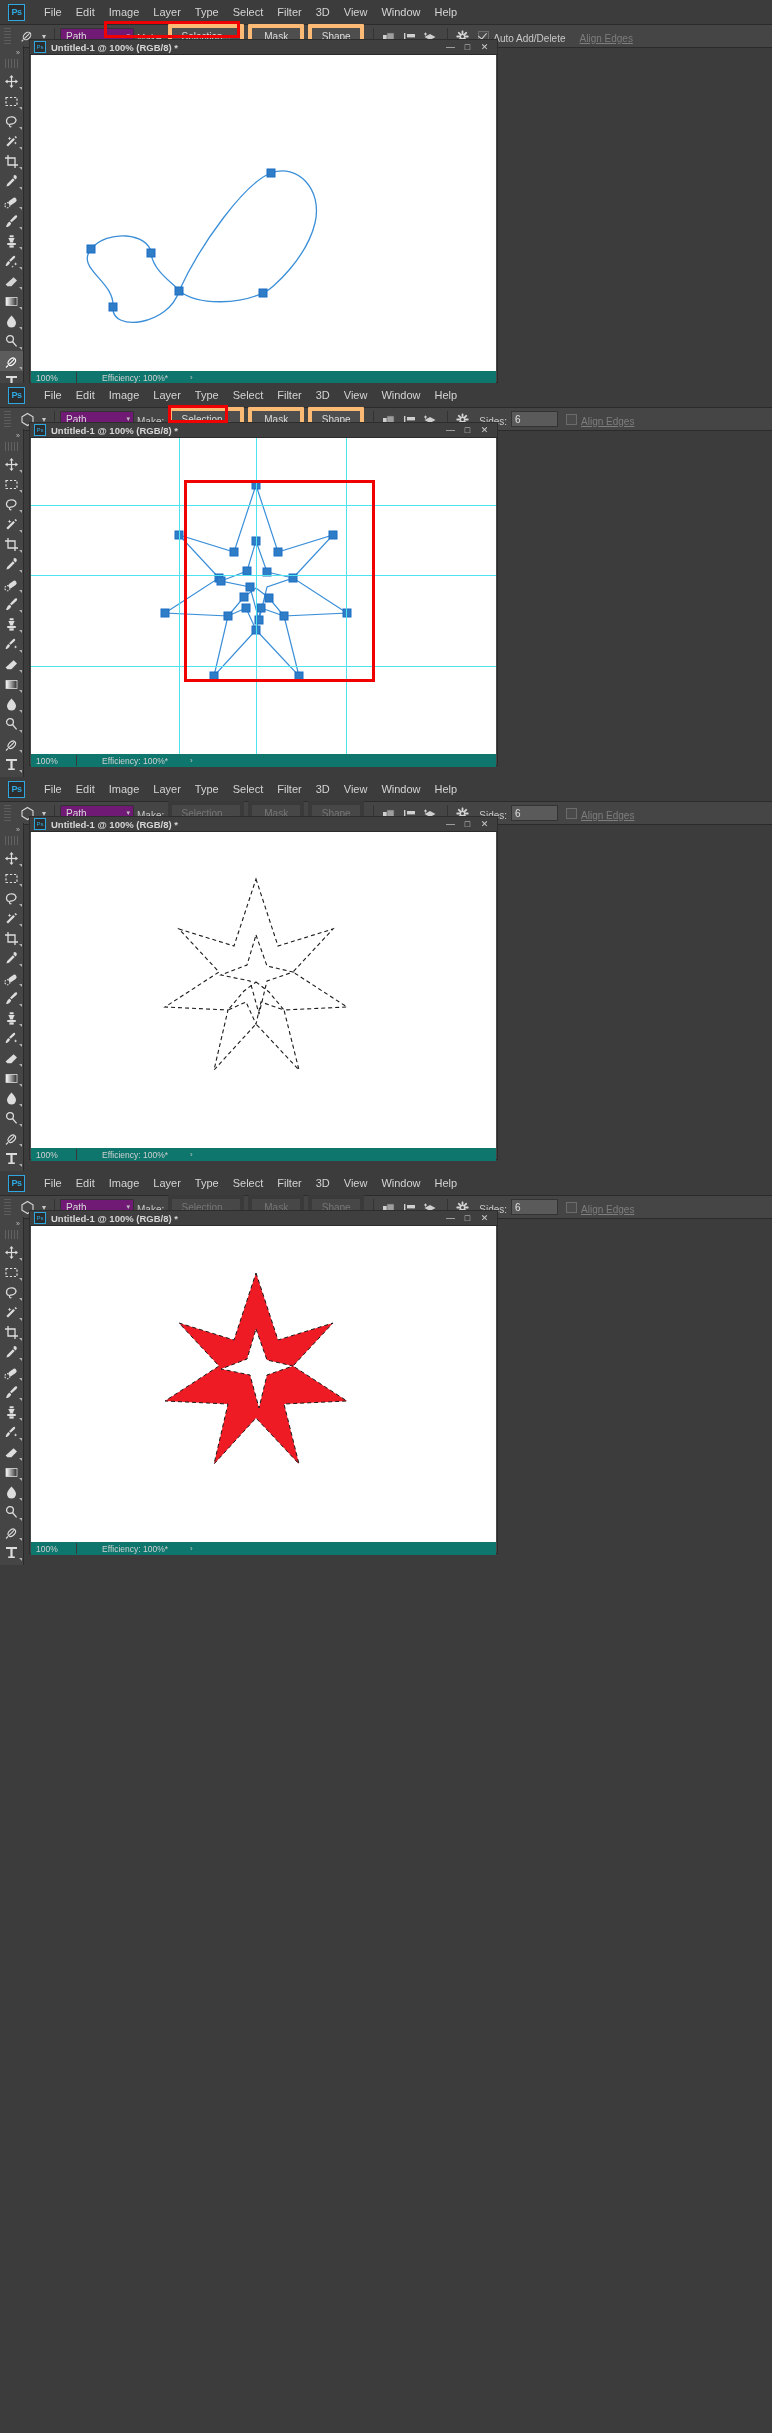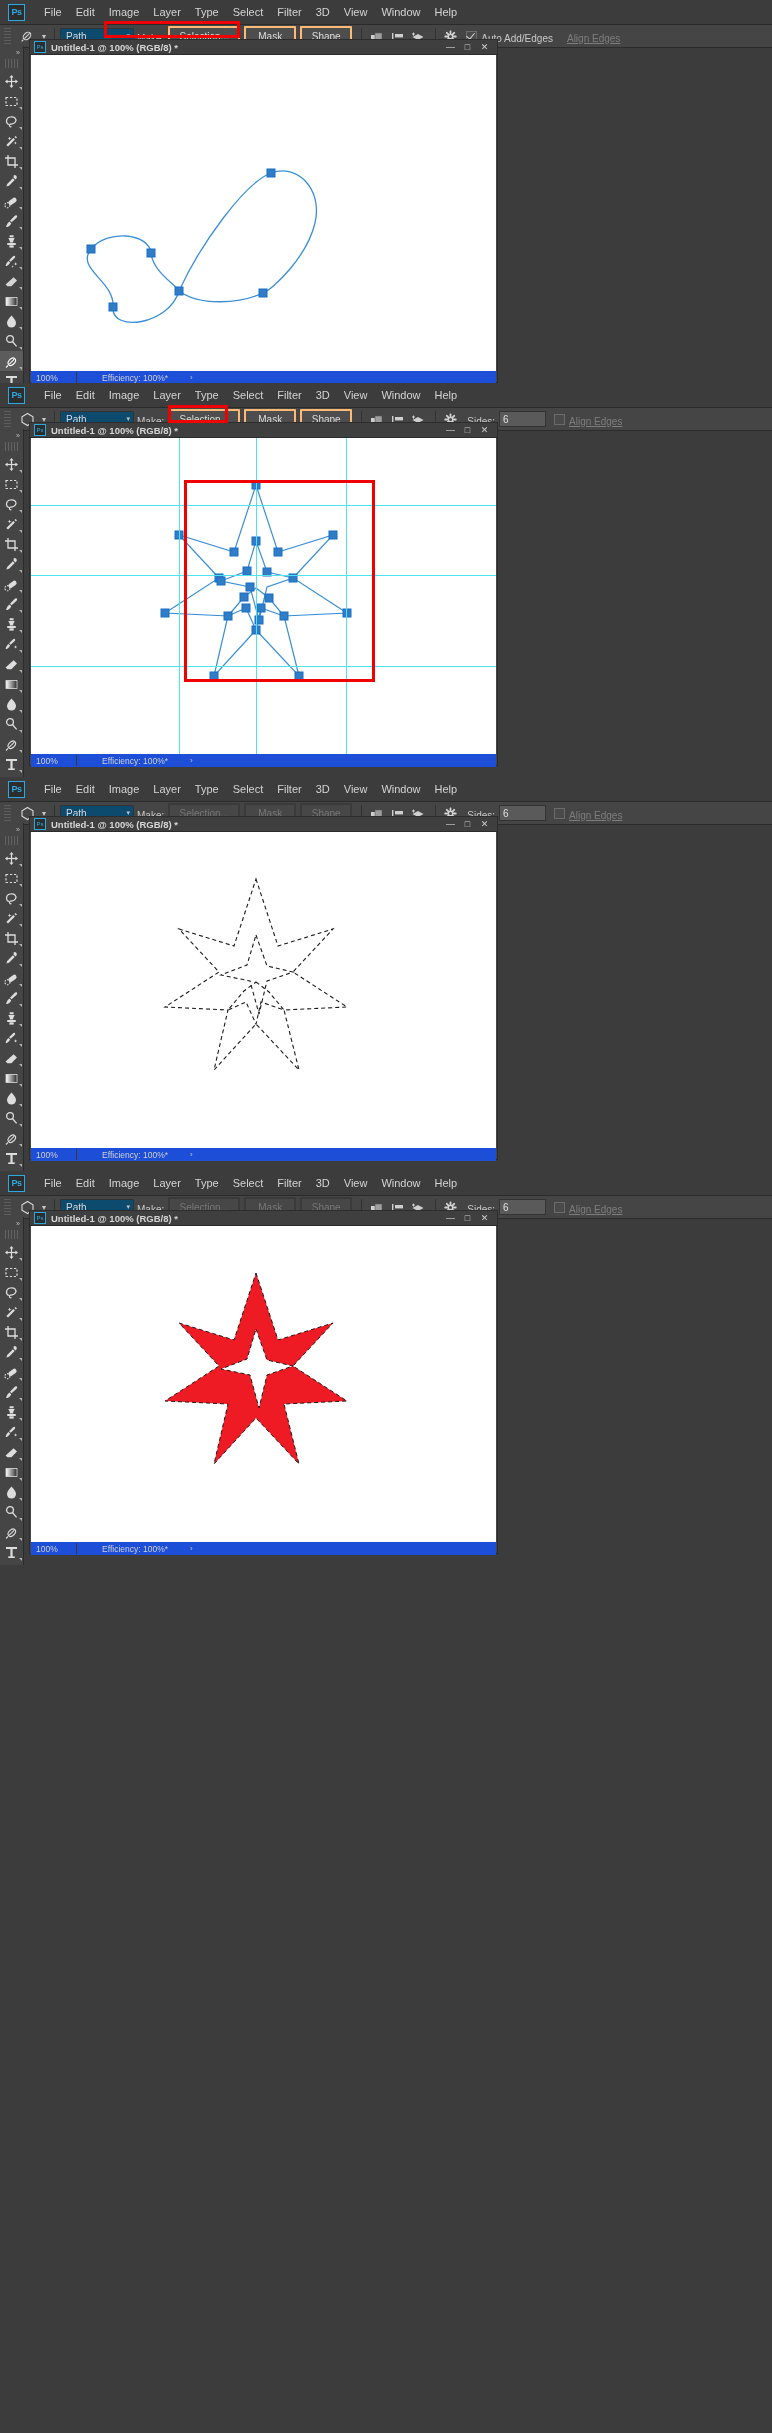--- a/index.html
+++ b/index.html
@@ -16,27 +16,27 @@
   .menu-item{color:#d4d4d4;font-size:11px;padding:4px 7px;line-height:24px;white-space:nowrap;}
 
   
   .optbar{height:22px;background:#454545;display:flex;align-items:center;border-bottom:1px solid #2b2b2b;position:relative;padding-left:4px;}
   .grip{width:7px;height:16px;margin-right:4px;
         background:repeating-linear-gradient(to bottom,#6a6a6a 0 1px,transparent 1px 3px);opacity:.65;}
   .tool-preview{width:24px;height:18px;display:flex;align-items:center;justify-content:center;}
   .tool-preview svg{display:block;}
   .caret{width:10px;height:18px;display:flex;align-items:center;justify-content:center;color:#c8c8c8;font-size:8px;}
   .sep{width:1px;height:16px;background:#333;margin:0 5px;}
-  .combo{height:15px;min-width:62px;background:#0c4a6e;border:1px solid #333;border-radius:1px;
+  .combo{height:15px;min-width:62px;background:#701a75;border:1px solid #333;border-radius:1px;
          color:#d8d8d8;font-size:10px;display:flex;align-items:center;padding:0 3px;justify-content:space-between;}
   .combo .cv{padding-left:2px;}
   .combo .ca{font-size:7px;color:#c0c0c0;}
   .lbl{color:#c9c9c9;font-size:10px;margin:4px 4px 0 3px;white-space:nowrap;}
   .lbl.dim{color:#7d7d7d;text-decoration:underline;}
-  .obtn{height:16px;background:#4e4e4e;border:2px solid #fdba74;border-radius:1px;color:#dcdcdc;
+  .obtn{height:16px;background:#4e4e4e;border:4px solid #fdba74;border-radius:1px;color:#dcdcdc;
         font-size:10px;display:flex;align-items:center;justify-content:center;padding:0 7px;margin-right:4px;white-space:nowrap;}
   .obtn.disabled{color:#767676;background:#474747;border-color:#3a3a3a;}
   .icobtn{width:18px;height:18px;display:flex;align-items:flex-end;justify-content:center;margin-right:3px;position:relative;}
   .icobtn .tri{position:absolute;right:1px;bottom:0px;width:0;height:0;border-left:3px solid transparent;border-top:3px solid #bdbdbd;}
   .numfield{height:14px;width:42px;background:#5a5a5a;border:1px solid #333;color:#e0e0e0;font-size:10px;
             display:flex;align-items:center;padding-left:3px;}
   .chk{width:9px;height:9px;border:1px solid #6b6b6b;background:#4a4a4a;margin-right:4px;position:relative;}
   .chk.on{background:#4a4a4a;}
   .chk.on:after{content:"";position:absolute;left:1px;top:-1px;width:4px;height:7px;border:solid #d8d8d8;border-width:0 1.5px 1.5px 0;transform:rotate(40deg);}
 
@@ -54,21 +54,21 @@
 
   
   .doc{position:absolute;background:#474747;border:1px solid #2d2d2d;box-sizing:border-box;}
   .doctitle{height:14px;background:#3f3f3f;display:flex;align-items:center;padding-left:4px;border-bottom:1px solid #2b2b2b;}
   .doctitle .mini{width:10px;height:10px;border:1px solid #2ea8e0;color:#2ea8e0;font-size:6px;background:#2d2d2d;
                   display:flex;align-items:center;justify-content:center;margin-right:5px;}
   .doctitle .t{color:#d6d6d6;font-size:9.5px;white-space:nowrap;font-weight:bold;}
   .wbtns{margin-left:auto;display:flex;align-items:center;padding-right:4px;}
   .wbtn{width:17px;height:13px;display:flex;align-items:center;justify-content:center;color:#cfcfcf;font-size:9px;}
   .canvas{position:absolute;left:1px;right:1px;background:#ffffff;overflow:hidden;}
-  .statusbar{position:absolute;left:1px;right:1px;height:13px;background:#1d4ed8;display:flex;align-items:center;
+  .statusbar{position:absolute;left:1px;right:1px;height:13px;background:#0f766e;display:flex;align-items:center;
              color:#d0d0d0;font-size:8.5px;}
   .st-zoom{width:40px;padding-left:5px;}
   .st-sep{width:1px;height:11px;background:#393939;}
   .st-eff{padding-left:25px;}
   .st-arrow{margin-left:22px;color:#c6c6c6;font-size:8px;}
 
   .guide-v{position:absolute;top:0;bottom:0;width:1px;background:#4de3ef;}
   .guide-h{position:absolute;left:0;right:0;height:1px;background:#4de3ef;}
 </style>
 </head>
@@ -149,21 +149,21 @@
               <circle cx="6.5" cy="6.5" r="2.6"></circle>
           <rect x="5.6" y=".4" width="1.8" height="12.2" rx=".6"></rect>
               <rect x=".4" y="5.6" width="12.2" height="1.8" rx=".6" transform="rotate(45 6.5 6.5)"></rect>
           <rect x=".4" y="5.6" width="12.2" height="1.8" rx=".6"></rect>
               <rect x="5.6" y=".4" width="1.8" height="12.2" rx=".6" transform="rotate(45 6.5 6.5)"></rect>
             </g>
           <circle cx="6.5" cy="6.5" r="1.5" fill="#454545"></circle>
           </svg>
         </div>
       <div class="chk on" style="margin-left:4px"></div>
-      <div class="lbl" style="margin-left:0">Auto Add/Edges</div>
+      <div class="lbl" style="margin-left:0">Auto Add/Delete</div>
       <div class="lbl dim" style="margin-left:10px">Align Edges</div>
     </div>
     <div class="redbox" style="left:104px;top:21px;width:136px;height:17px;"></div>
 
     <div class="toolbar" style="top:46px;height:337px;">
       <div class="tb-head">»</div>
       <div class="tb-grip"></div>
       <div class="tool">
           <svg width="15" height="15" viewBox="0 0 15 15">
             <g fill="#ddd">

